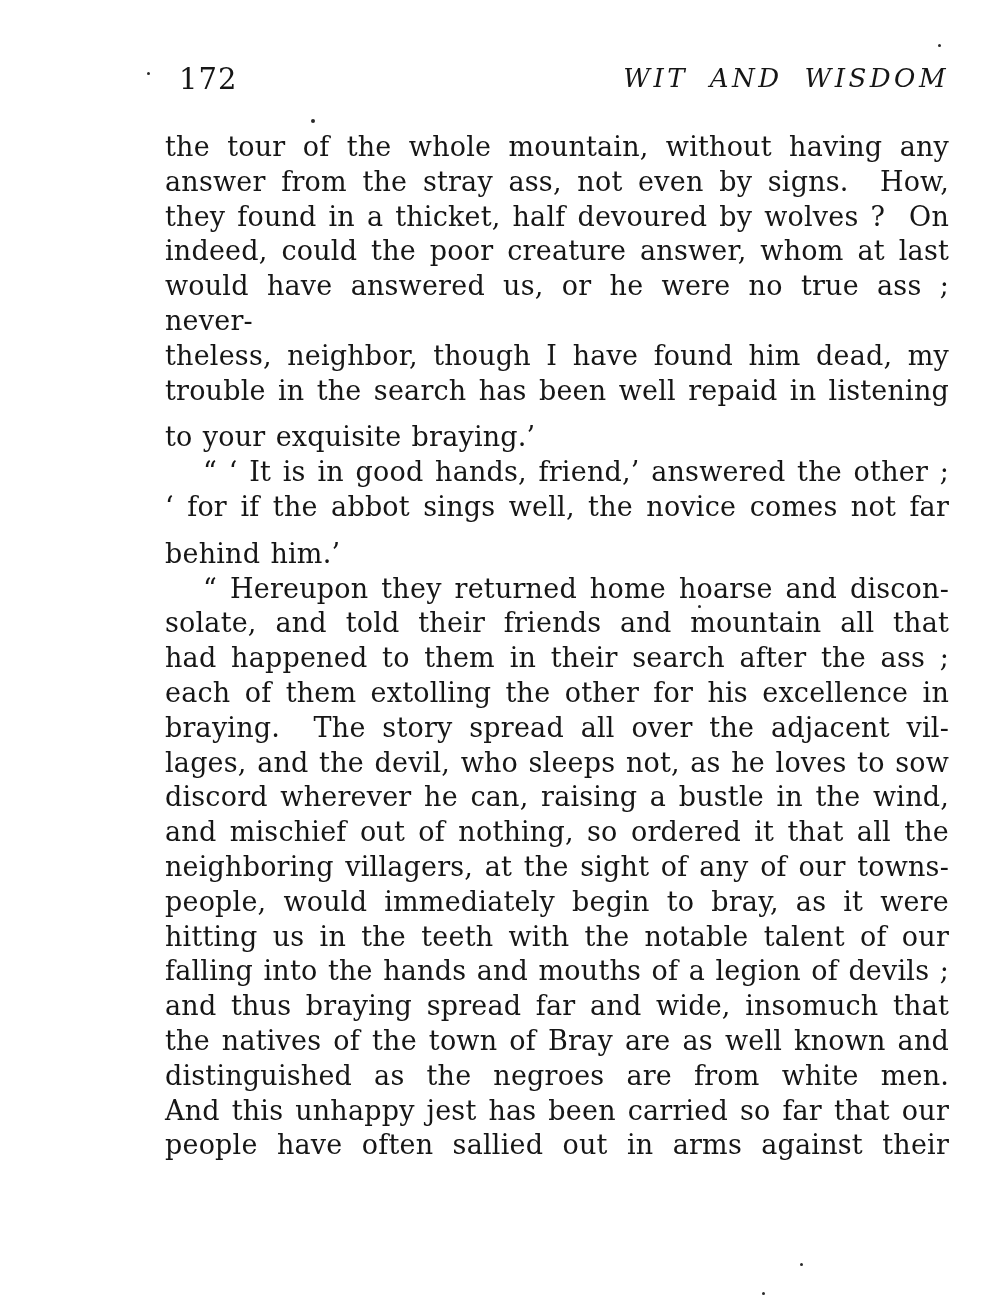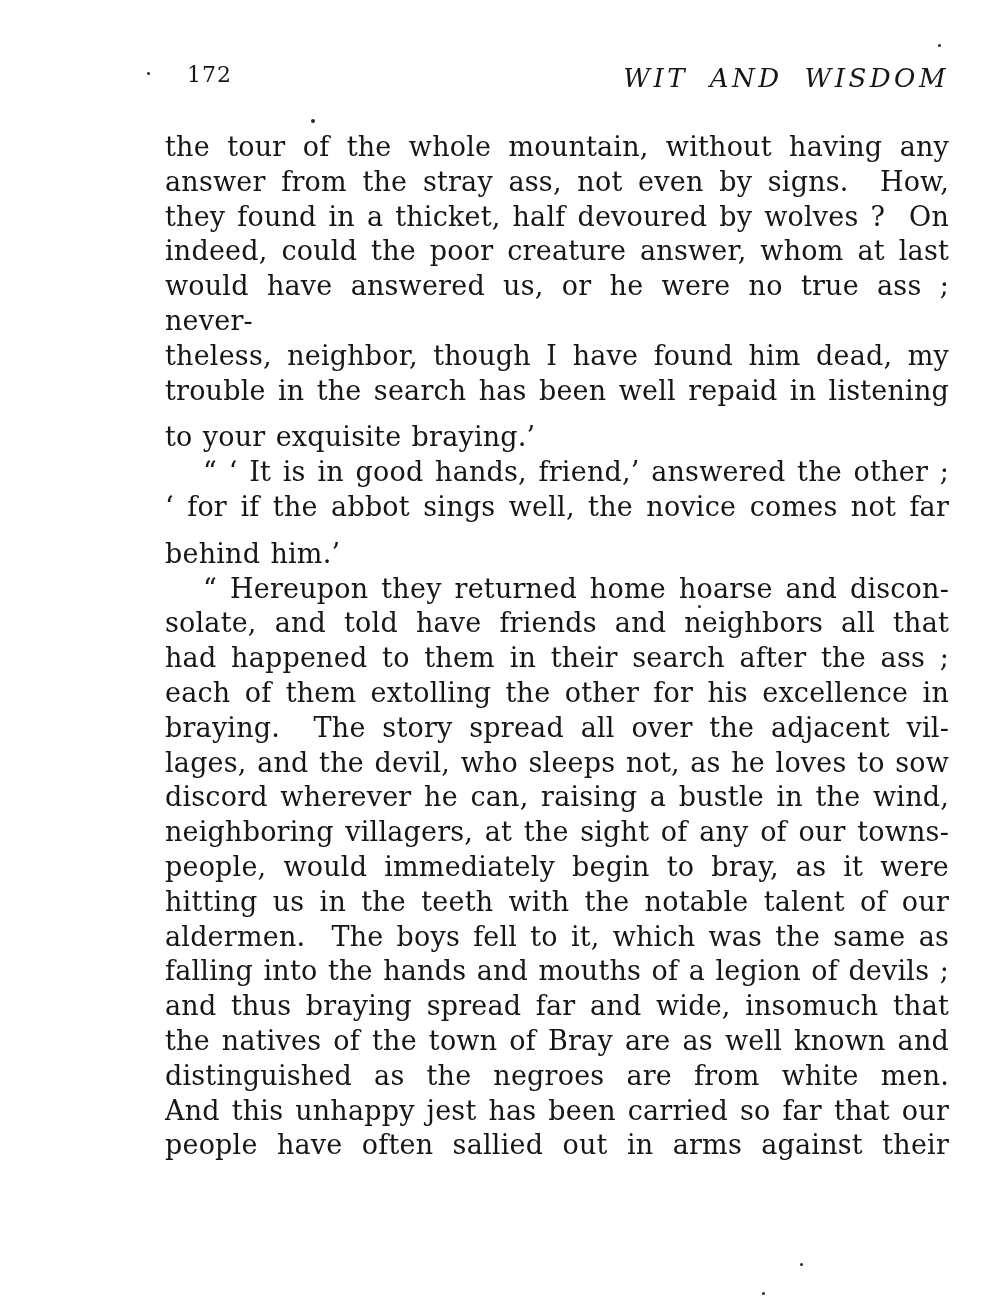--- a/index.html
+++ b/index.html
@@ -20,23 +20,22 @@
     position: absolute;
     left: 165px;
     top: 62px;
     width: 784px;
     height: 40px;
   }
   .page-number {
     position: absolute;
     left: 14px;
     top: 0;
-    font-size: 22px;
+    font-size: 29px;
     letter-spacing: 1px;
-    margin-left: 8px;
   }
   .running-title {
     position: absolute;
     left: 0;
     right: 0;
     top: 1px;
     text-align: right;
     font-style: italic;
     font-size: 26px;
     letter-spacing: 3.5px;
@@ -88,30 +87,30 @@
       <div class="line">they found in a thicket, half devoured by wolves ?&nbsp; On</div>
       <div class="line">indeed, could the poor creature answer, whom at last</div>
       <div class="line">would have answered us, or he were no true ass ; never-</div>
       <div class="line">theless, neighbor, though I have found him dead, my</div>
       <div class="line">trouble in the search has been well repaid in listening</div>
       <div class="line para-end">to your exquisite braying.’</div>
       <div class="line indent">“ ‘ It is in good hands, friend,’ answered the other ;</div>
       <div class="line">‘ for if the abbot sings well, the novice comes not far</div>
       <div class="line para-end">behind him.’</div>
       <div class="line indent">“ Hereupon they returned home hoarse and discon-</div>
-      <div class="line">solate, and told have friends and neighbors all that</div>
+      <div class="line">solate, and told their friends and mountain all that</div>
       <div class="line">had happened to them in their search after the ass ;</div>
       <div class="line">each of them extolling the other for his excellence in</div>
       <div class="line">braying.&nbsp; The story spread all over the adjacent vil-</div>
       <div class="line">lages, and the devil, who sleeps not, as he loves to sow</div>
       <div class="line">discord wherever he can, raising a bustle in the wind,</div>
+      <div class="line">and mischief out of nothing, so ordered it that all the</div>
       <div class="line">neighboring villagers, at the sight of any of our towns-</div>
       <div class="line">people, would immediately begin to bray, as it were</div>
       <div class="line">hitting us in the teeth with the notable talent of our</div>
-      <div class="line">aldermen.&nbsp; The boys fell to it, which was the same as</div>
       <div class="line">falling into the hands and mouths of a legion of devils ;</div>
       <div class="line">and thus braying spread far and wide, insomuch that</div>
       <div class="line">the natives of the town of Bray are as well known and</div>
       <div class="line">distinguished as the negroes are from white men.</div>
       <div class="line">And this unhappy jest has been carried so far that our</div>
       <div class="line">people have often sallied out in arms against their</div>
     </div>
 
   <div class="speck" style="left:147px; top:72px;  width:3px; height:3px;"></div>
   <div class="speck" style="left:311px; top:119px; width:4px; height:4px;"></div>

